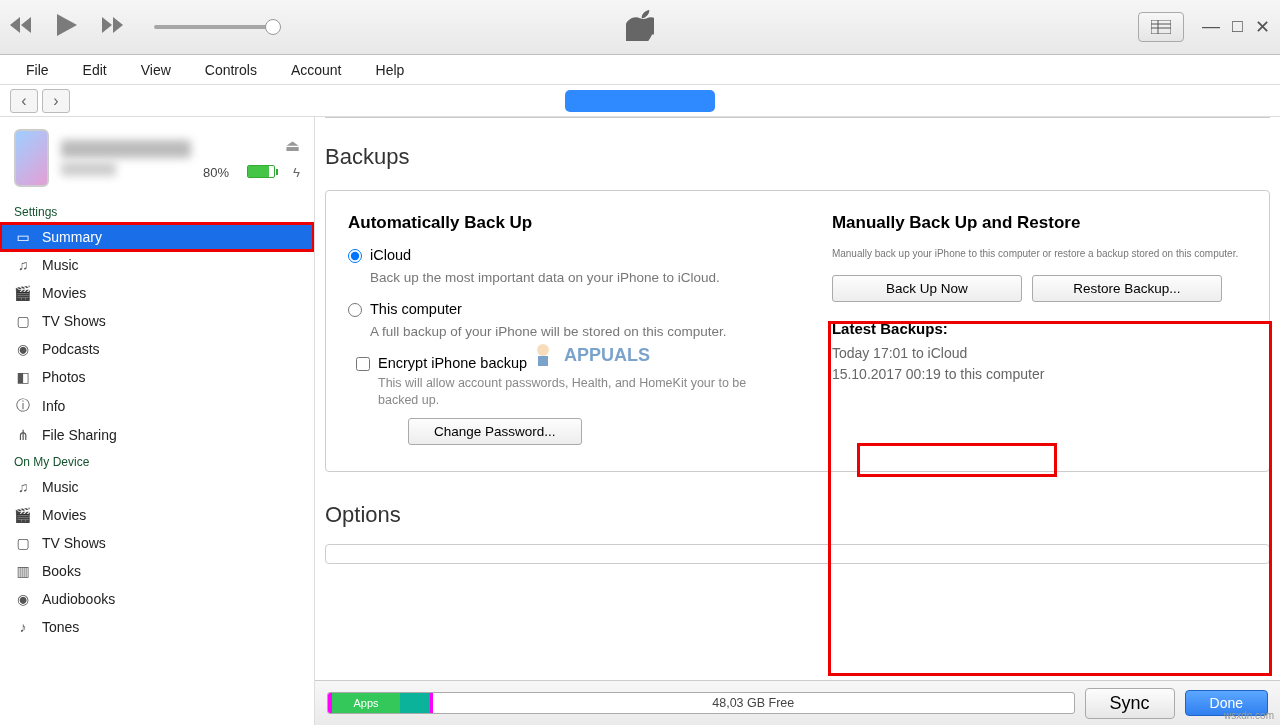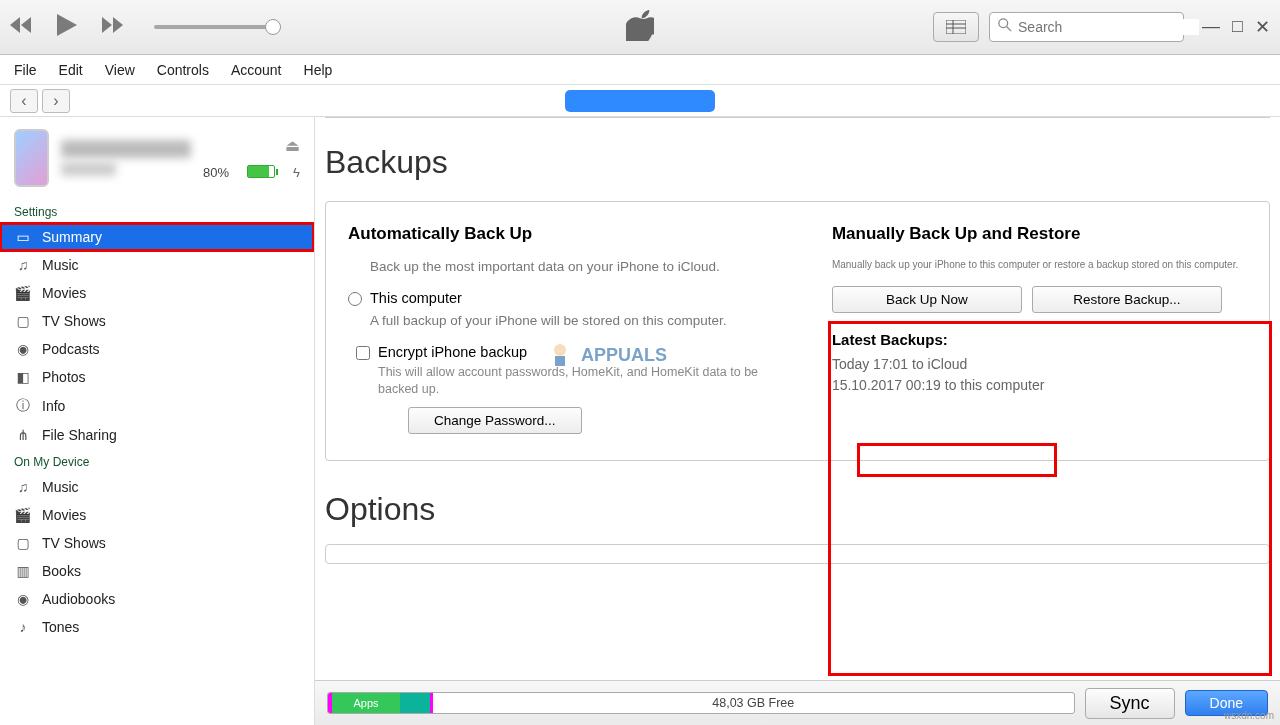--- a/index.html
+++ b/index.html
@@ -18,21 +18,21 @@
 .vol-knob { position: absolute; right: -7px; top: -6px; width: 16px; height: 16px; border-radius: 50%; background: #fff; border: 1px solid #999; }
 .apple-logo { position: absolute; left: 50%; transform: translateX(-50%); color: #666; }
 .right-controls { margin-left: auto; display: flex; align-items: center; gap: 10px; }
 .mini-btn { width: 46px; height: 30px; background: linear-gradient(#f7f7f7,#e5e5e5); border: 1px solid #aaa; border-radius: 4px; display: flex; align-items: center; justify-content: center; color: #555; }
 .search-box { width: 195px; height: 30px; background: #fff; border: 1px solid #aaa; border-radius: 4px; display: flex; align-items: center; padding: 0 8px; gap: 6px; color: #888; }
 .search-box input { border: none; outline: none; flex: 1; font-size: 14px; color: #333; }
 .win-ctrls { display: flex; gap: 12px; color: #555; font-size: 18px; margin-left: 8px; }
 
 
 .menu-bar { height: 30px; display: flex; align-items: center; gap: 22px; padding: 0 14px; font-size: 14px; color: #222; border-bottom: 1px solid #ddd; }
-.menu-bar span { cursor: pointer; }
+.menu-bar span { cursor: pointer; margin-left: 12px; }
 
 
 .nav-row { height: 32px; display: flex; align-items: center; padding: 0 10px; border-bottom: 1px solid #ddd; position: relative; }
 .nav-arrows { display: flex; gap: 4px; }
 .nav-arrow { width: 28px; height: 24px; border: 1px solid #bbb; border-radius: 3px; display: flex; align-items: center; justify-content: center; color: #666; background: #f5f5f5; }
 .center-pill { position: absolute; left: 50%; transform: translateX(-50%); width: 150px; height: 22px; background: #2f8aff; border-radius: 5px; }
 
 
 .main { display: flex; height: calc(725px - 55px - 30px - 32px); }
 .sidebar { width: 315px; border-right: 1px solid #ddd; overflow-y: auto; }
@@ -52,21 +52,21 @@
 
 
 .side-section-title { font-size: 12px; color: #14532d; padding: 6px 14px 4px; }
 .side-item { display: flex; align-items: center; gap: 10px; padding: 6px 14px; font-size: 14px; color: #222; cursor: pointer; }
 .side-item.selected { background: #1a6fe8; color: #fff; }
 .side-icon { width: 18px; display: flex; justify-content: center; color: #555; }
 .side-item.selected .side-icon { color: #fff; }
 .highlight-red { outline: 3px solid #e00; outline-offset: -2px; }
 
 
-.section-title { font-size: 32px; color: #333; padding: 26px 0 10px 10px; }
+.section-title { font-size: 22px; color: #333; padding: 26px 0 10px 10px; }
 .panel { border: 1px solid #ccc; border-radius: 4px; margin: 10px 10px 20px 10px; padding: 22px 22px 26px 22px; display: flex; gap: 48px; position: relative; }
 .left-col { flex: 1.05; }
 .right-col { flex: 1; position: relative; }
 .sub-h { font-size: 17px; font-weight: 600; margin-bottom: 14px; }
 .radio-row { display: flex; align-items: flex-start; gap: 8px; margin-bottom: 6px; }
 .radio-desc { color: #777; font-size: 13.5px; margin: 2px 0 14px 22px; line-height: 1.35; }
 .radio-label { font-size: 14.5px; }
 .check-row { display: flex; align-items: center; gap: 8px; margin-left: 8px; margin-top: 14px;}
 .check-desc { color: #888; font-size: 12.5px; margin: 4px 0 10px 30px; line-height: 1.3; }
 .btn { border: 1px solid #aaa; background: linear-gradient(#fdfdfd,#ededed); border-radius: 3px; padding: 5px 25px; font-size: 13.5px; cursor: pointer; }
@@ -81,21 +81,21 @@
 
 
 .bottom-bar { position: absolute; bottom: 0; left: 315px; right: 0; height: 45px; border-top: 1px solid #ccc; background: linear-gradient(#f7f7f7,#eaeaea); display: flex; align-items: center; padding: 0 12px; gap: 10px; }
 .capacity { flex: 1; height: 22px; border: 1px solid #aaa; border-radius: 3px; display: flex; overflow: hidden; font-size: 12px; align-items: center; background:#fff; }
 .cap-seg { height: 100%; }
 .cap-label { flex: 1; text-align: center; color: #444; font-size: 12.5px;}
 .done-btn { background: linear-gradient(#5ca7ff,#2f7ff0); color: #fff; border: 1px solid #1f64c7; border-radius: 4px; padding: 4px 24px; font-size: 14px; cursor:pointer;}
 .sync-btn { background: linear-gradient(#fdfdfd,#e6e6e6); border: 1px solid #aaa; border-radius: 4px; padding: 4px 24px; font-size: 18px; cursor:pointer;}
 
 
-.watermark { position:absolute; top:340px; left:545px; opacity:0.6; font-size:18px; font-weight:bold; color:#2266aa; display:flex; align-items:center; gap:6px; pointer-events:none;}
+.watermark { position:absolute; top:340px; left:528px; opacity:0.6; font-size:18px; font-weight:bold; color:#2266aa; display:flex; align-items:center; gap:6px; pointer-events:none;}
 .wsxdn { position:absolute; bottom:4px; right:6px; font-size:10px; color:#999; }
 
 input[type=radio],input[type=checkbox]{ width:14px; height:14px; margin-top:2px;}
 </style>
 </head>
 <body>
 
 <div class="top-toolbar">
   <div class="playback">
     <span class="pb-btn"><svg width="22" height="16" viewBox="0 0 22 16">
@@ -120,27 +120,20 @@
   </div>
   <div class="right-controls">
     <div class="mini-btn">
       <svg width="20" height="14" viewBox="0 0 20 14">
           <rect x="0" y="0" width="20" height="14" fill="none" stroke="currentColor"></rect>
           <line x1="0" y1="4" x2="20" y2="4" stroke="currentColor"></line>
           <line x1="0" y1="8" x2="20" y2="8" stroke="currentColor"></line>
           <line x1="7" y1="0" x2="7" y2="14" stroke="currentColor"></line>
         </svg>
     </div>
-    <div class="search-box">
-      <span><svg width="14" height="14" viewBox="0 0 16 16">
-            <circle cx="6" cy="6" r="5" fill="none" stroke="currentColor" stroke-width="1.5"></circle>
-            <line x1="10" y1="10" x2="15" y2="15" stroke="currentColor" stroke-width="1.5"></line>
-          </svg></span>
-      <input placeholder="Search" style="">
-    </div>
     <div class="win-ctrls">
       <span>―</span>
       <span>□</span>
       <span>✕</span>
     </div>
   </div>
 </div>
 
 <div class="menu-bar">
   <span>File</span>
@@ -239,31 +232,35 @@
         <span>Tones</span>
       </div>
   </div>
 
   <div class="content">
     <div style="border-top:1px solid #ccc; margin:0 10px;"></div>
     <div class="section-title">Backups</div>
     <div class="panel">
       <div class="left-col">
         <div class="sub-h">Automatically Back Up</div>
+        <div class="radio-row">
+          <input type="radio" checked="" style="">
+          <span class="radio-label">iCloud</span>
+        </div>
         <div class="radio-desc">Back up the most important data on your iPhone to iCloud.</div>
         <div class="radio-row">
           <input type="radio" style="">
           <span class="radio-label">This computer</span>
         </div>
         <div class="radio-desc">A full backup of your iPhone will be stored on this computer.</div>
         <div class="check-row">
           <input type="checkbox" style="">
           <span class="radio-label">Encrypt iPhone backup</span>
         </div>
-        <div class="check-desc">This will allow account passwords, HomeKit, and HomeKit data to be backed up.</div>
+        <div class="check-desc">This will allow account passwords, Health, and HomeKit your to be backed up.</div>
         <div style="margin-left:60px;"><button class="btn">Change Password...</button></div>
       </div>
       <div class="right-col">
         <div class="sub-h">Manually Back Up and Restore</div>
         <div class="manual-desc">Manually back up your iPhone to this computer or restore a backup stored on this computer.</div>
         <div class="btn-row">
           <button class="btn wide">Back Up Now</button>
           <button class="btn wide">Restore Backup...</button>
         </div>
         <div class="latest-h">Latest Backups:</div>

